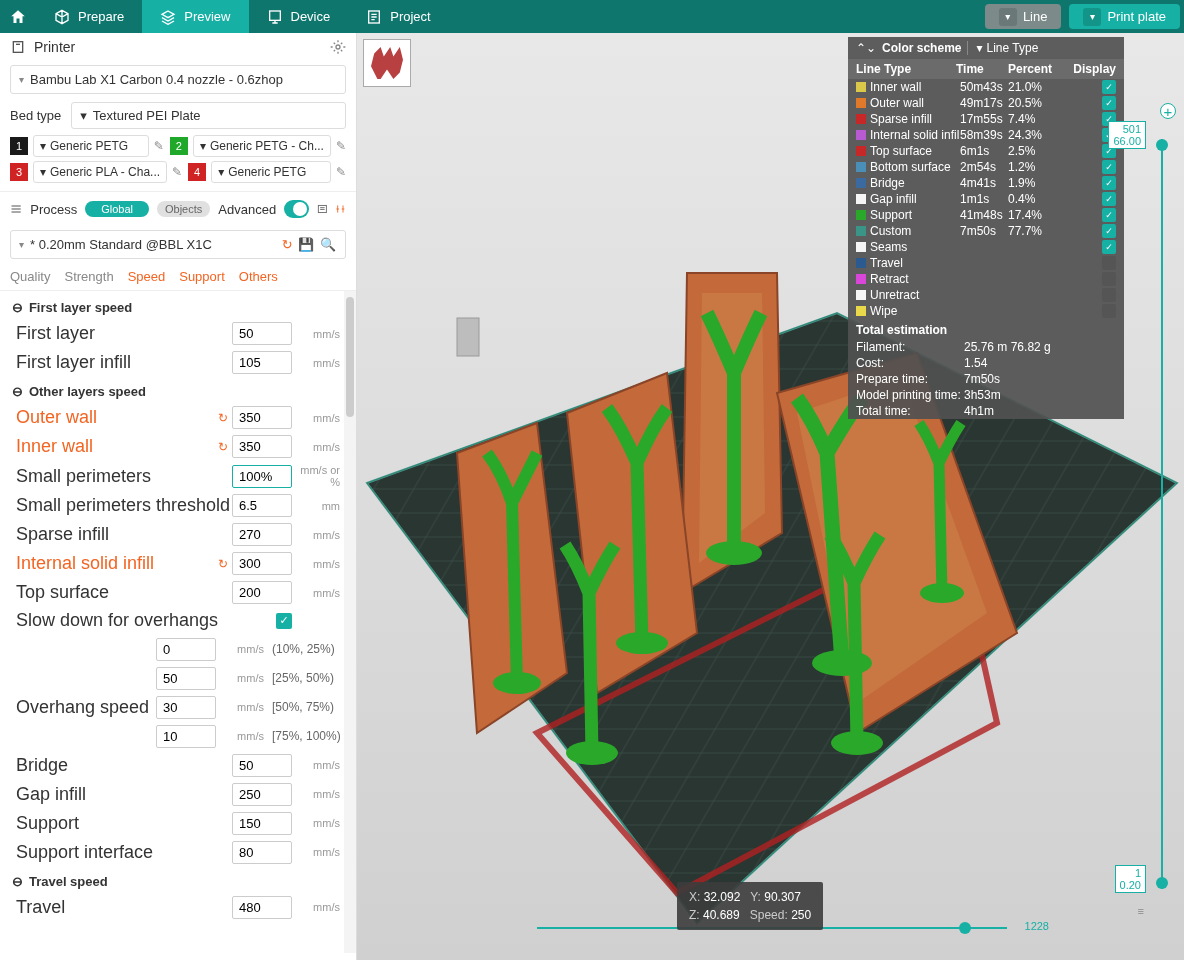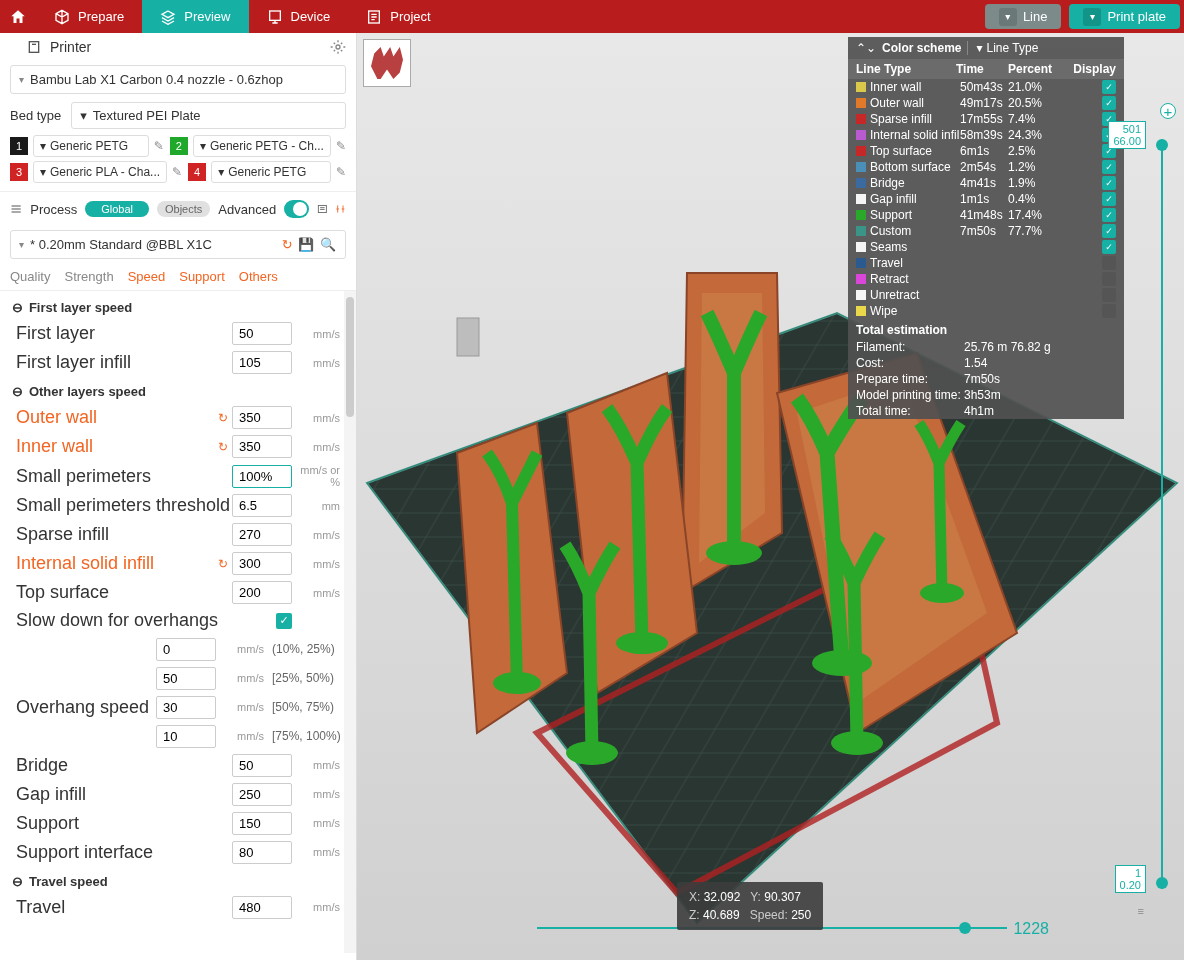--- a/index.html
+++ b/index.html
@@ -1,32 +1,32 @@
 <!DOCTYPE html>
 <html><head>
 <meta charset="utf-8">
 <style>
 * { margin: 0; padding: 0; box-sizing: border-box; font-family: -apple-system, BlinkMacSystemFont, "Segoe UI", Arial, sans-serif; }
 body { width: 1184px; height: 960px; background: #fff; overflow: hidden; position: relative; }
 
 
-.topbar { height: 33px; background: #b91c1c; display: flex; align-items: stretch; color: #fff; font-size: 13px; justify-content: space-between; }
+.topbar { height: 33px; background: #0f766e; display: flex; align-items: stretch; color: #fff; font-size: 13px; justify-content: space-between; }
 .topbar .home { width: 36px; display: flex; align-items: center; justify-content: center; }
 .topbar .tab { padding: 0 18px; display: flex; align-items: center; gap: 8px; cursor: pointer; }
 .topbar .tab.active { background: #17b0a5; }
 .topbar .spacer { flex: 1; }
 .topbar .btn { display: flex; align-items: center; gap: 6px; padding: 0 14px; border-radius: 4px; margin: 4px 4px; }
 .topbar .btn.slice { background: #7c8a8a; }
 .topbar .btn.print { background: #17b0a5; }
 .topbar .btn .chev { width: 18px; height: 18px; background: #139489; border-radius: 3px; display: flex; align-items: center; justify-content: center; font-size: 10px; }
 .topbar .btn.slice .chev { background: #6a7878; }
 
 
 .left { position: absolute; top: 33px; left: 0; width: 357px; height: 927px; background: #fff; border-right: 1px solid #ddd; overflow-y: auto; font-size: 13px; color: #333; }
-.section-head { display: flex; align-items: center; padding: 6px 10px; gap: 8px; font-size: 14px; margin-left: 16px; }
+.section-head { display: flex; align-items: center; padding: 6px 10px; gap: 8px; font-size: 14px; }
 .section-head .gear { margin-left: auto; color: #888; }
 .dropdown { margin: 4px 10px; padding: 6px 8px; border: 1px solid #ddd; border-radius: 3px; display: flex; align-items: center; gap: 6px; font-size: 13px; }
 .dropdown .chev { color: #888; font-size: 10px; }
 .bedrow { display: flex; align-items: center; padding: 4px 10px; gap: 10px; }
 .bedrow .dd { flex: 1; border: 1px solid #ddd; border-radius: 3px; padding: 5px 8px; display: flex; align-items: center; gap: 6px; }
 .filament-head { display: flex; align-items: center; padding: 8px 10px; gap: 8px; border-top: 1px solid #eee; }
 .filament-head .flush { background: #f0f0f0; border: 1px solid #ddd; border-radius: 10px; padding: 2px 8px; font-size: 11px; color: #666; }
 .filament-head .iconbtn { color: #666; font-size: 15px; cursor: pointer; }
 .filament-row { display: flex; padding: 2px 10px; gap: 6px; }
 .filament-item { flex: 1; display: flex; align-items: center; gap: 5px; }
@@ -90,21 +90,21 @@
 .vslider { position: absolute; right: 12px; top: 106px; height: 750px; width: 20px; }
 .vslider .track { position: absolute; left: 9px; top: 0; width: 2px; height: 100%; background: #17b0a5; }
 .vslider .handle { position: absolute; left: 4px; width: 12px; height: 12px; background: #17b0a5; border-radius: 50%; }
 .vslider .plus { position: absolute; right: -4px; top: -36px; font-size: 15px; color: #17b0a5; background: #fff; border: 1px solid #17b0a5; border-radius: 50%; width: 16px; height: 16px; display: flex; align-items: center; justify-content: center; }
 .vslider .label { position: absolute; font-size: 11px; color: #17b0a5; text-align: right; right: 26px; background: #fff; padding: 1px 4px; border: 1px solid #17b0a5; }
 .vslider .lane { position: absolute; right: 28px; font-size: 11px; color: #888; }
 
 .hslider { position: absolute; left: 180px; bottom: 22px; width: 470px; height: 20px; }
 .hslider .track { position: absolute; top: 9px; left: 0; height: 2px; width: 100%; background: #17b0a5; }
 .hslider .handle { position: absolute; top: 4px; width: 12px; height: 12px; background: #17b0a5; border-radius: 50%; right: 36px; }
-.hslider .label { position: absolute; right: -42px; top: 2px; font-size: 16px; color: #17b0a5; }
+.hslider .label { position: absolute; right: -42px; top: 2px; font-size: 11px; color: #17b0a5; }
 
 .coords { position: absolute; left: 320px; bottom: 30px; background: rgba(60,60,60,0.9); color: #fff; padding: 6px 12px; font-size: 12px; border-radius: 2px; line-height: 1.5; }
 .coords .k { color: #ccc; }
 .scrollbar-stub { position: absolute; right: 0; top: 0; width: 12px; height: 100%; background: #f4f4f4; }
 .scrollbar-stub::before { content:''; position:absolute; top: 6px; left: 2px; width: 8px; height: 120px; background: #ccc; border-radius: 4px; }
 </style>
 </head>
 <body>
 
 <div class="topbar">

